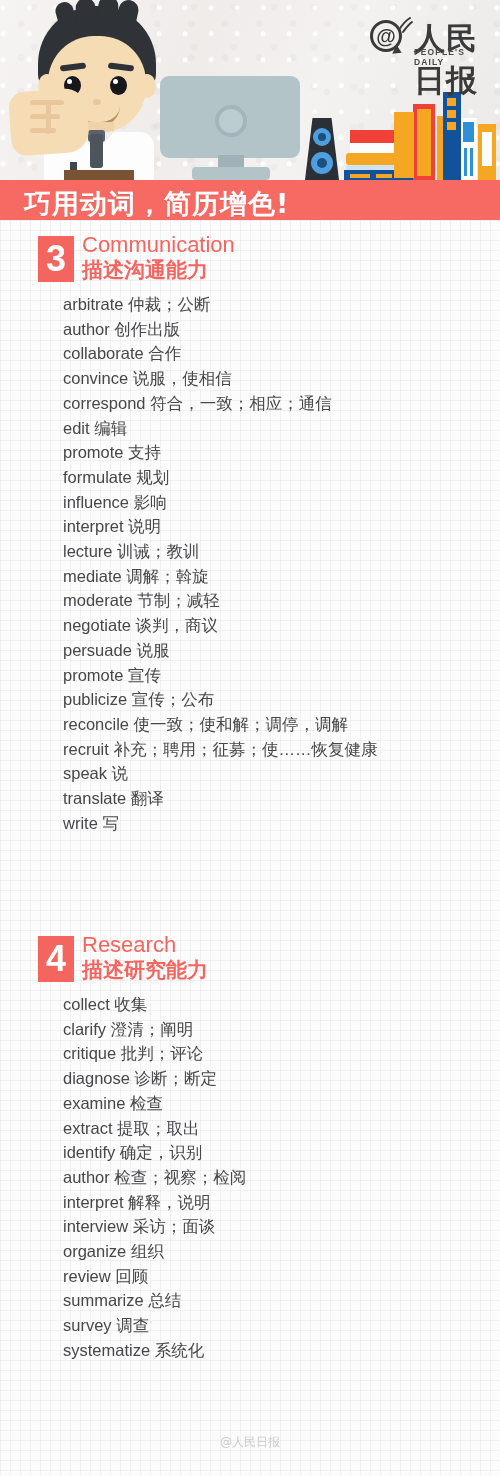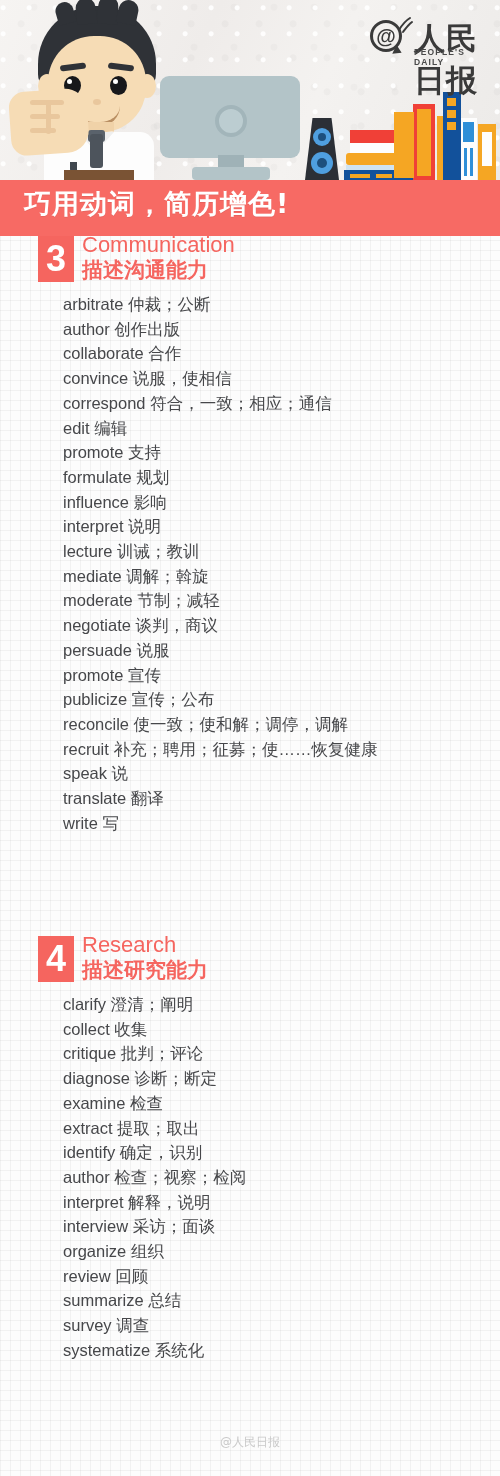--- a/index.html
+++ b/index.html
@@ -135,21 +135,21 @@
   .spk-cone.b{left:311px;top:152px;width:22px;height:22px;}
   .spk-in{position:absolute;background:#1d4f7d;border-radius:50%;}
   .spk-in.a{left:318px;top:133px;width:8px;height:8px;}
   .spk-in.b{left:317px;top:158px;width:10px;height:10px;}
 
   
   .bk{position:absolute;}
 
   
   .banner{
-    position:absolute;left:0;top:180px;width:500px;height:56px;
+    position:absolute;left:0;top:180px;width:500px;height:40px;
     background:#f76a64;
   }
   .banner-title{
     position:absolute;left:24px;top:6px;
     font-size:27px;font-weight:bold;color:#ffffff;letter-spacing:1px;
     font-family:"DejaVu Sans",sans-serif;
     text-shadow:0 1px 0 rgba(0,0,0,.06);
   }
 
   
@@ -310,22 +310,22 @@
       </div>
   </div>
 
   <div class="section" style="top:934px;">
     <div class="sec-head">
       <div class="badge">4</div>
       <div class="head-en">Research</div>
       <div class="head-cn">描述研究能力</div>
     </div>
     <div class="list" id="list-1">
+        <div class="list-item">collect  收集</div>
         <div class="list-item">clarify 澄清；阐明</div>
-        <div class="list-item">collect  收集</div>
         <div class="list-item">critique  批判；评论</div>
         <div class="list-item">diagnose  诊断；断定</div>
         <div class="list-item">examine 检查</div>
         <div class="list-item">extract 提取；取出</div>
         <div class="list-item">identify 确定，识别</div>
         <div class="list-item">author  检查；视察；检阅</div>
         <div class="list-item">interpret 解释，说明</div>
         <div class="list-item">interview 采访；面谈</div>
         <div class="list-item">organize 组织</div>
         <div class="list-item">review 回顾</div>

